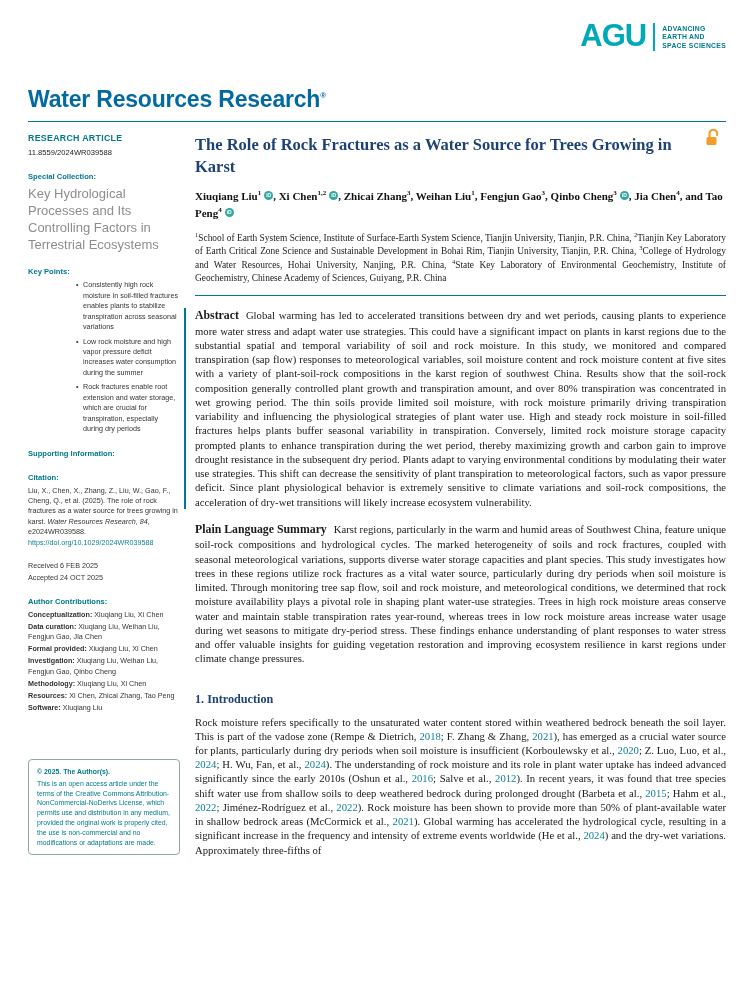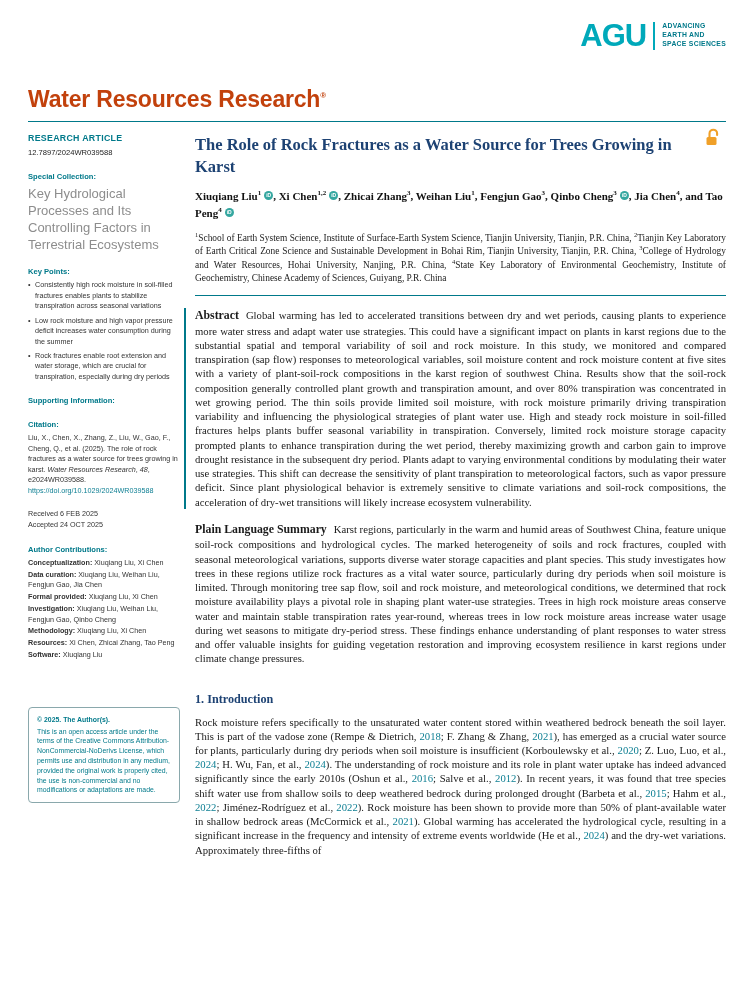--- a/index.html
+++ b/index.html
@@ -11,40 +11,40 @@
     --open-access-orange:#f0a028;
     --collection-gray:#8d8d8d;
   }
   *{margin:0;padding:0;box-sizing:border-box;}
   html,body{width:754px;height:1000px;background:#fff;}
   body{font-family:"Liberation Serif",serif;color:#1a1a1a;position:relative;}
   .page{width:754px;height:1000px;position:relative;overflow:hidden;background:#fff;}
 
   
   .header{position:relative;height:122px;}
-  .logo{position:absolute;top:20px;right:28px;display:flex;align-items:center;gap:7px;}
+  .logo{position:absolute;top:20px;right:28px;display:flex;align-items:flex-end;gap:7px;}
   .logo-agu{font-family:"Liberation Sans",sans-serif;font-weight:bold;font-size:31px;color:var(--logo-teal);letter-spacing:-1px;line-height:1;}
   .logo-divider{width:2px;height:28px;background:var(--logo-teal);}
   .logo-tagline{display:flex;flex-direction:column;font-family:"Liberation Sans",sans-serif;font-weight:bold;font-size:6.8px;line-height:1.3;color:var(--teal);letter-spacing:.3px;}
-  .journal-title{position:absolute;left:28px;bottom:9px;font-family:"Liberation Sans",sans-serif;font-weight:bold;font-size:23px;color:#c2410c;letter-spacing:-.2px;}
+  .journal-title{position:absolute;left:28px;bottom:9px;font-family:"Liberation Sans",sans-serif;font-weight:bold;font-size:23px;color:#0369a1;letter-spacing:-.2px;}
   .journal-title .tm{font-size:8px;vertical-align:super;}
   .header-rule{position:absolute;left:28px;right:28px;bottom:0;height:1px;background:var(--teal);}
 
   
   .columns{display:flex;gap:15px;padding:10px 28px 0;align-items:flex-start;}
   .sidebar{width:152px;flex:none;font-family:"Liberation Sans",sans-serif;font-size:7.2px;line-height:1.45;color:#333;}
   .main{flex:1;min-width:0;}
 
   
   .article-type{color:var(--teal);font-weight:bold;font-size:8.8px;letter-spacing:.3px;}
   .doi{font-size:7.6px;margin-top:2px;color:#222;}
   .sb-sec{margin-top:13px;}
   .sb-head{color:var(--teal);font-weight:bold;font-size:7.6px;margin-bottom:3px;}
   .collection-text{font-size:13px;color:var(--collection-gray);line-height:1.32;}
-  .key-points-list{list-style:none;}
+  .key-points-list{list-style:none;margin-left:48px;}
   .key-points-list li{padding-left:7px;position:relative;margin-bottom:4px;}
   .key-points-list li::before{content:"\2022";position:absolute;left:0;top:0;}
   a.tlink,a.email-link{color:var(--link-teal);text-decoration:none;overflow-wrap:anywhere;}
   .dates div{margin-top:1px;}
   .contrib-list div{margin-bottom:1.5px;}
   .copyright-box{margin-top:46px;border:1px solid #8aa8ac;border-radius:4px;padding:7px 8px;color:var(--teal);font-size:6.9px;line-height:1.42;}
   .copy-line{font-weight:bold;margin-bottom:2px;}
 
   
   .title-row{position:relative;padding-right:34px;margin-top:2px;}
@@ -84,21 +84,21 @@
       </span>
     </div>
     <h1 class="journal-title"><span>Water Resources Research</span><sup class="tm">®</sup></h1>
     <div class="header-rule"></div>
   </header>
 
   <div class="columns">
 
     <aside class="sidebar">
       <div class="article-type">RESEARCH ARTICLE</div>
-      <div class="doi">12.7897/2024WR039588</div>
+      <div class="doi">11.8559/2024WR039588</div>
 
       <div class="sb-sec">
         <div class="sb-head">Special Collection:</div>
         <div class="collection-text">Key Hydrological Processes and Its Controlling Factors in Terrestrial Ecosystems</div>
       </div>
 
       <div class="sb-sec">
         <div class="sb-head">Key Points:</div>
         <ul class="key-points-list">
             <li>Consistently high rock moisture in soil-filled fractures enables plants to stabilize transpiration across seasonal variations</li>
@@ -107,21 +107,21 @@
           </ul>
       </div>
 
       <div class="sb-sec">
         <div class="sb-head">Supporting Information:</div>
       </div>
 
 
       <div class="sb-sec">
         <div class="sb-head">Citation:</div>
-        <p><span>Liu, X., Chen, X., Zhang, Z., Liu, W., Gao, F., Cheng, Q., et al. (2025). The role of rock fractures as a water source for trees growing in karst. </span><em>Water Resources Research</em><span>, </span><em>48</em><span>, e2024WR039588. </span><a href="#" class="tlink">https://doi.org/10.1029/2024WR039588</a></p>
+        <p><span>Liu, X., Chen, X., Zhang, Z., Liu, W., Gao, F., Cheng, Q., et al. (2025). The role of rock fractures as a water source for trees growing in karst. </span><em>Water Resources Research</em><span>, </span><em>84</em><span>, e2024WR039588. </span><a href="#" class="tlink">https://doi.org/10.1029/2024WR039588</a></p>
       </div>
 
       <div class="sb-sec dates">
         <div>Received 6 FEB 2025</div>
         <div>Accepted 24 OCT 2025</div>
       </div>
 
       <div class="sb-sec">
         <div class="sb-head">Author Contributions:</div>
         <div class="contrib-list">

